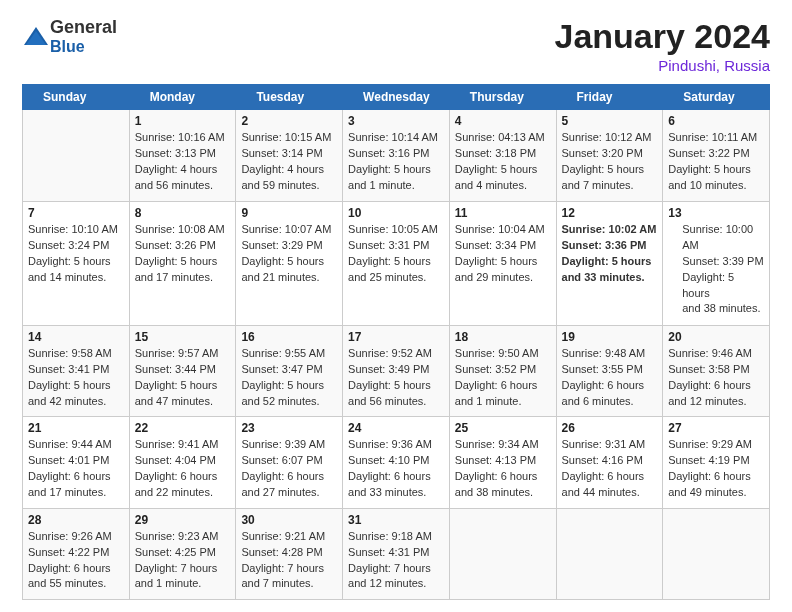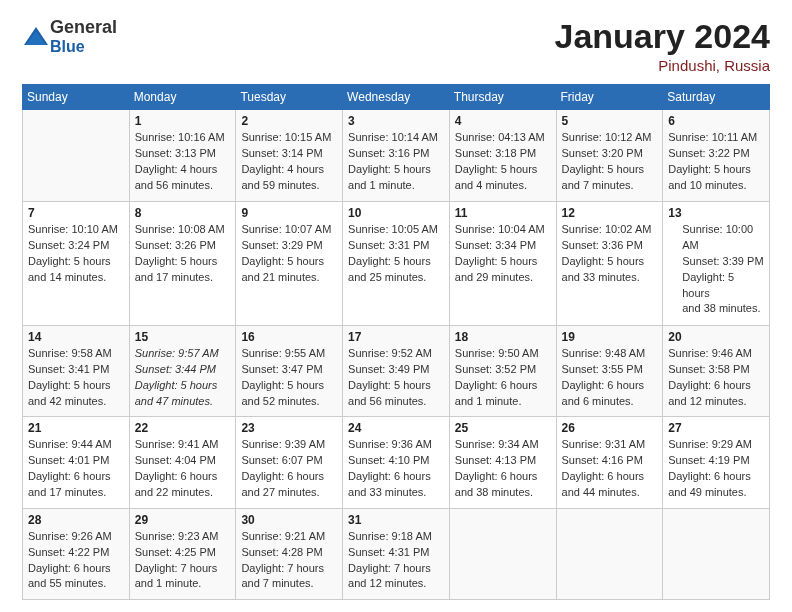--- a/index.html
+++ b/index.html
@@ -51,36 +51,36 @@
       text-align: right;
     }
     .month-title {
       font-size: 34px;
       font-weight: bold;
       color: #222;
       line-height: 1.1;
     }
     .location {
       font-size: 15px;
-      color: #7f1d1d;
+      color: #6d28d9;
       margin-top: 2px;
     }
     .calendar {
       flex: 1;
       border: 1px solid #ccc;
       border-collapse: collapse;
       width: 100%;
       table-layout: fixed;
     }
     .calendar th {
       background: #2a6db5;
       color: #fff;
       font-size: 12px;
-      font-weight: normal;
-      padding: 5px 4px;
+      font-weight: bold;
+      padding: 5px 20px;
       text-align: left;
       border: 1px solid #2a6db5;
     }
     .calendar td {
       border: 1px solid #ccc;
       vertical-align: top;
       padding: 4px 5px;
       font-size: 9.5px;
       color: #333;
       height: 88px;
@@ -216,21 +216,21 @@
           </td>
           <td>
             <span class="day-num">11</span>
             <div class="day-info" style="white-space: pre-line;">Sunrise: 10:04 AM
 Sunset: 3:34 PM
 Daylight: 5 hours
 and 29 minutes.</div>
           </td>
           <td>
             <span class="day-num">12</span>
-            <div class="day-info" style="white-space: pre-line;">Sunrise: 10:02 AM
+            <div class="day-info" style="white-space: pre-line; font-weight: bold;">Sunrise: 10:02 AM
 Sunset: 3:36 PM
 Daylight: 5 hours
 and 33 minutes.</div>
           </td>
           <td>
             <span class="day-num">13</span>
             <div class="day-info" style="white-space: pre-line; margin-left: 14px;">Sunrise: 10:00 AM
 Sunset: 3:39 PM
 Daylight: 5 hours
 and 38 minutes.</div>
@@ -239,21 +239,21 @@
         <tr>
           <td>
             <span class="day-num">14</span>
             <div class="day-info" style="white-space: pre-line;">Sunrise: 9:58 AM
 Sunset: 3:41 PM
 Daylight: 5 hours
 and 42 minutes.</div>
           </td>
           <td>
             <span class="day-num">15</span>
-            <div class="day-info" style="white-space: pre-line; font-style: italic;">Sunrise: 9:57 AM
+            <div class="day-info" style="white-space: pre-line;">Sunrise: 9:57 AM
 Sunset: 3:44 PM
 Daylight: 5 hours
 and 47 minutes.</div>
           </td>
           <td>
             <span class="day-num">16</span>
             <div class="day-info" style="white-space: pre-line;">Sunrise: 9:55 AM
 Sunset: 3:47 PM
 Daylight: 5 hours
 and 52 minutes.</div>

